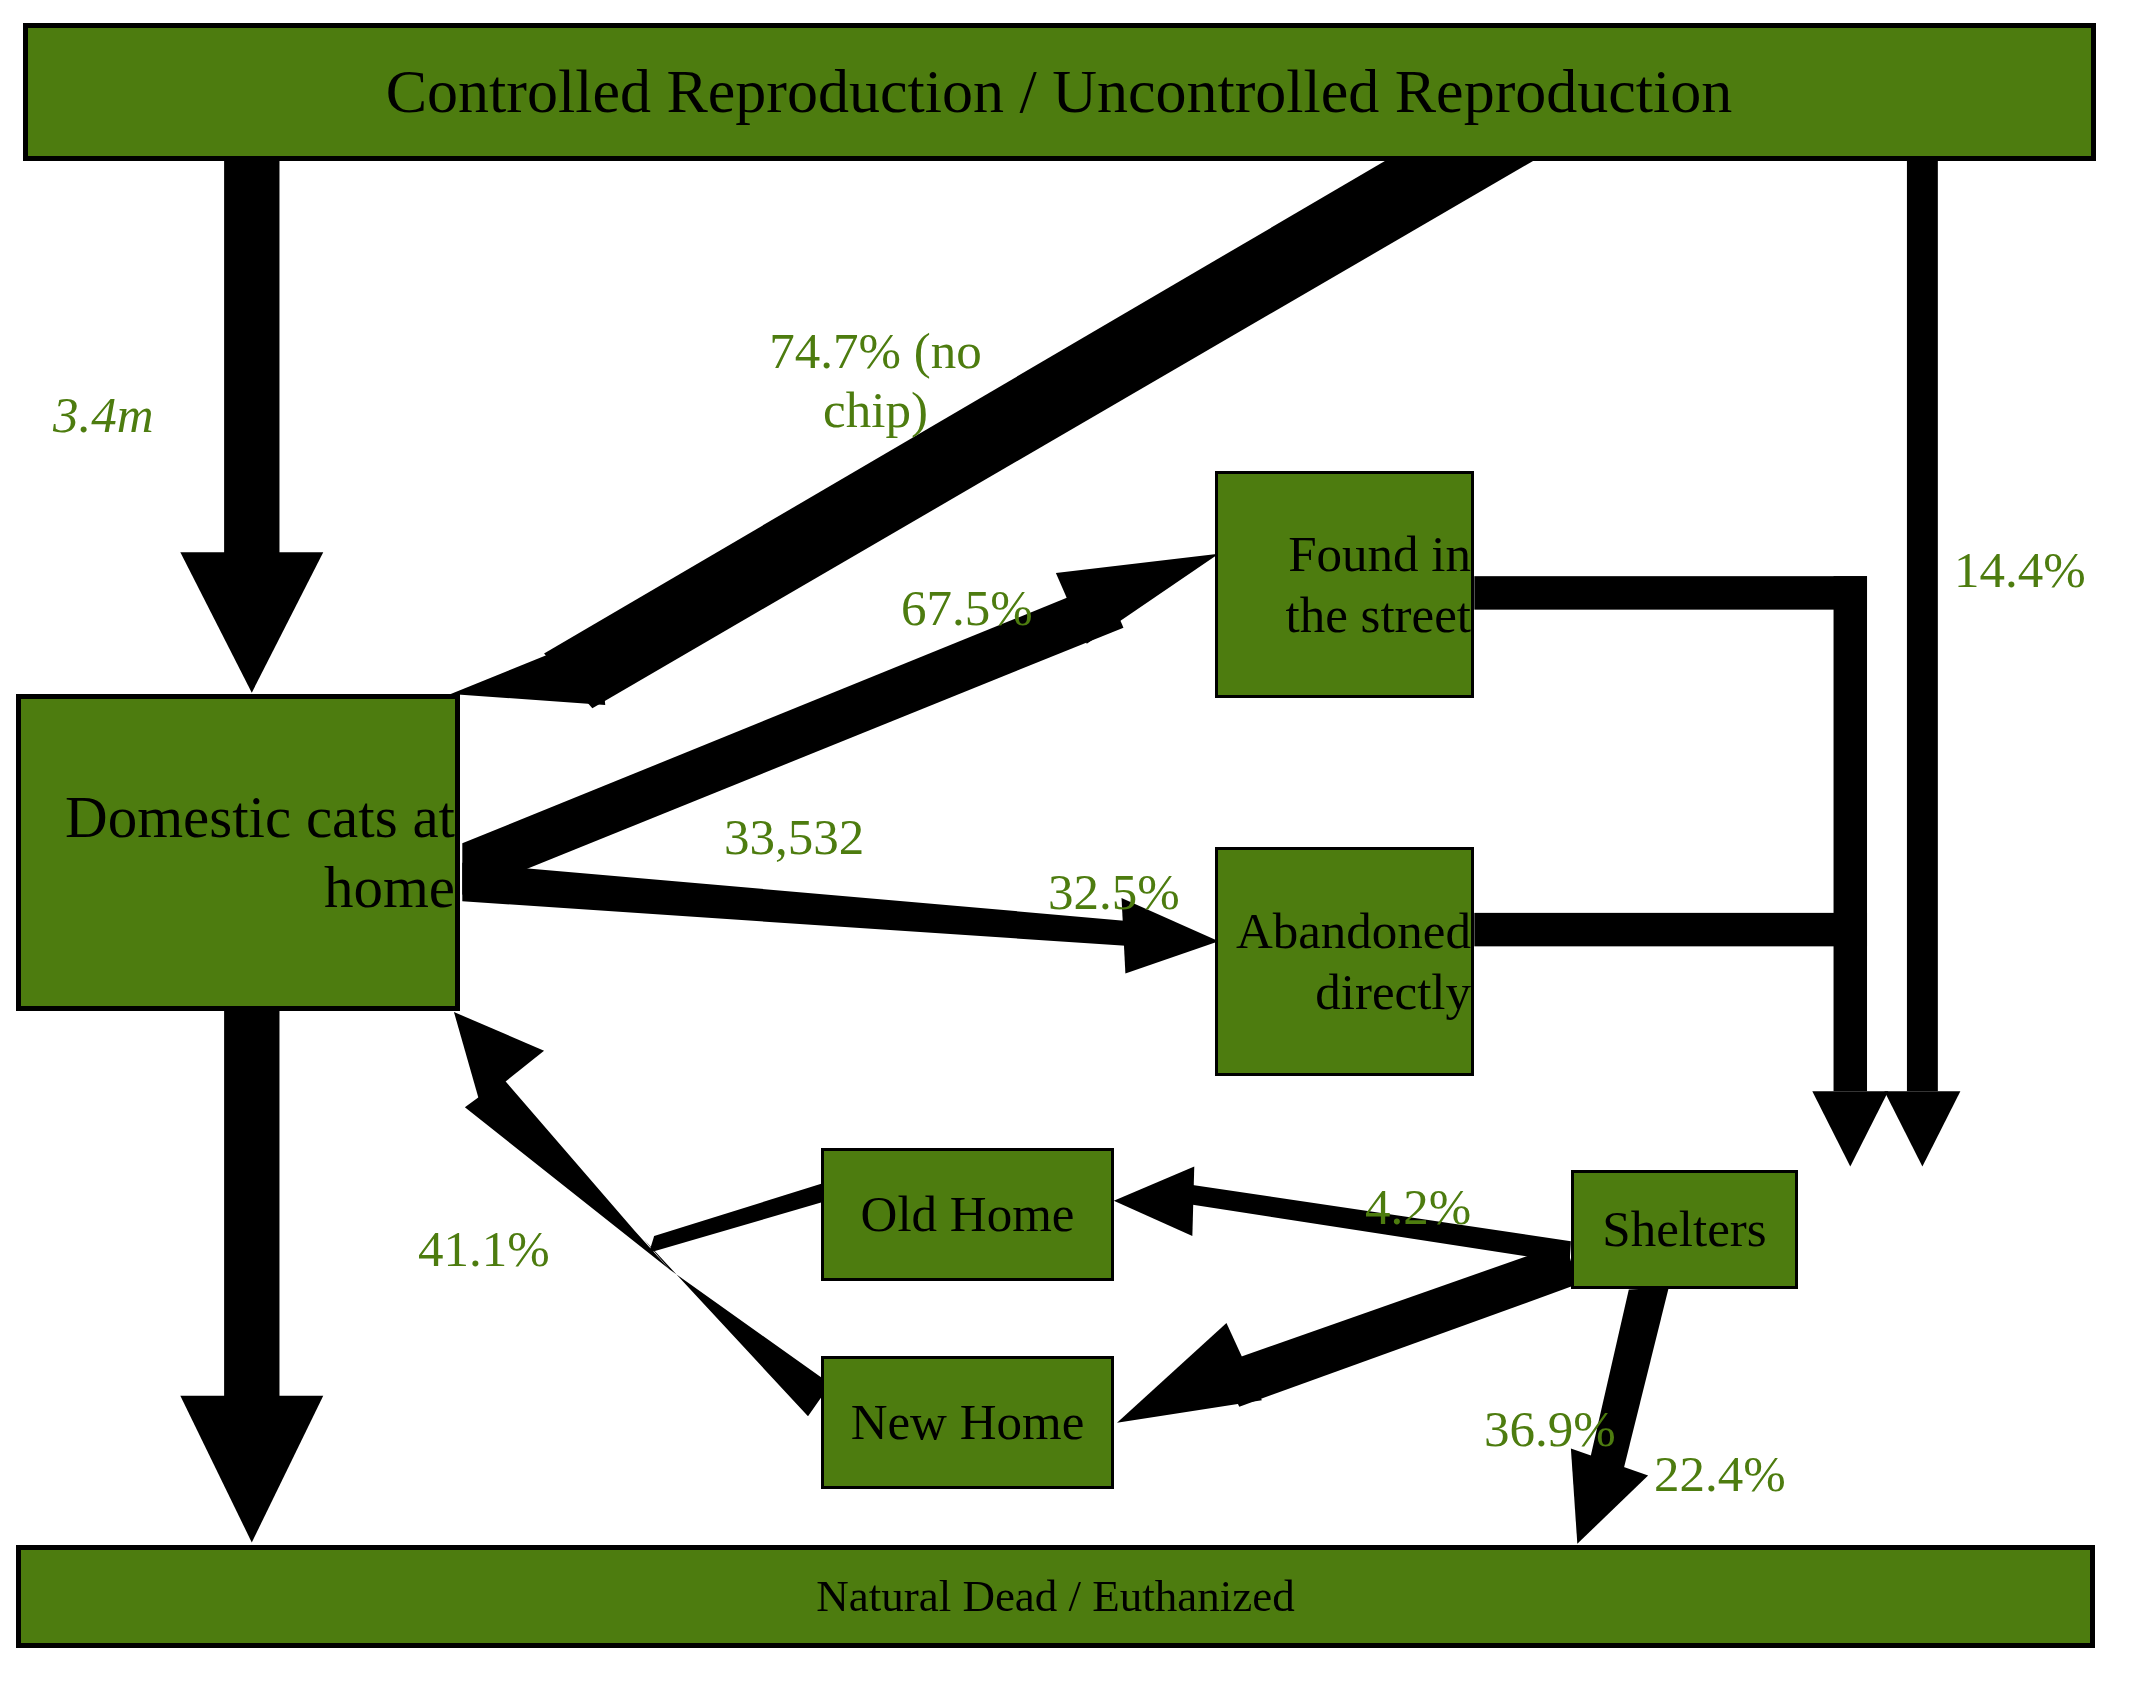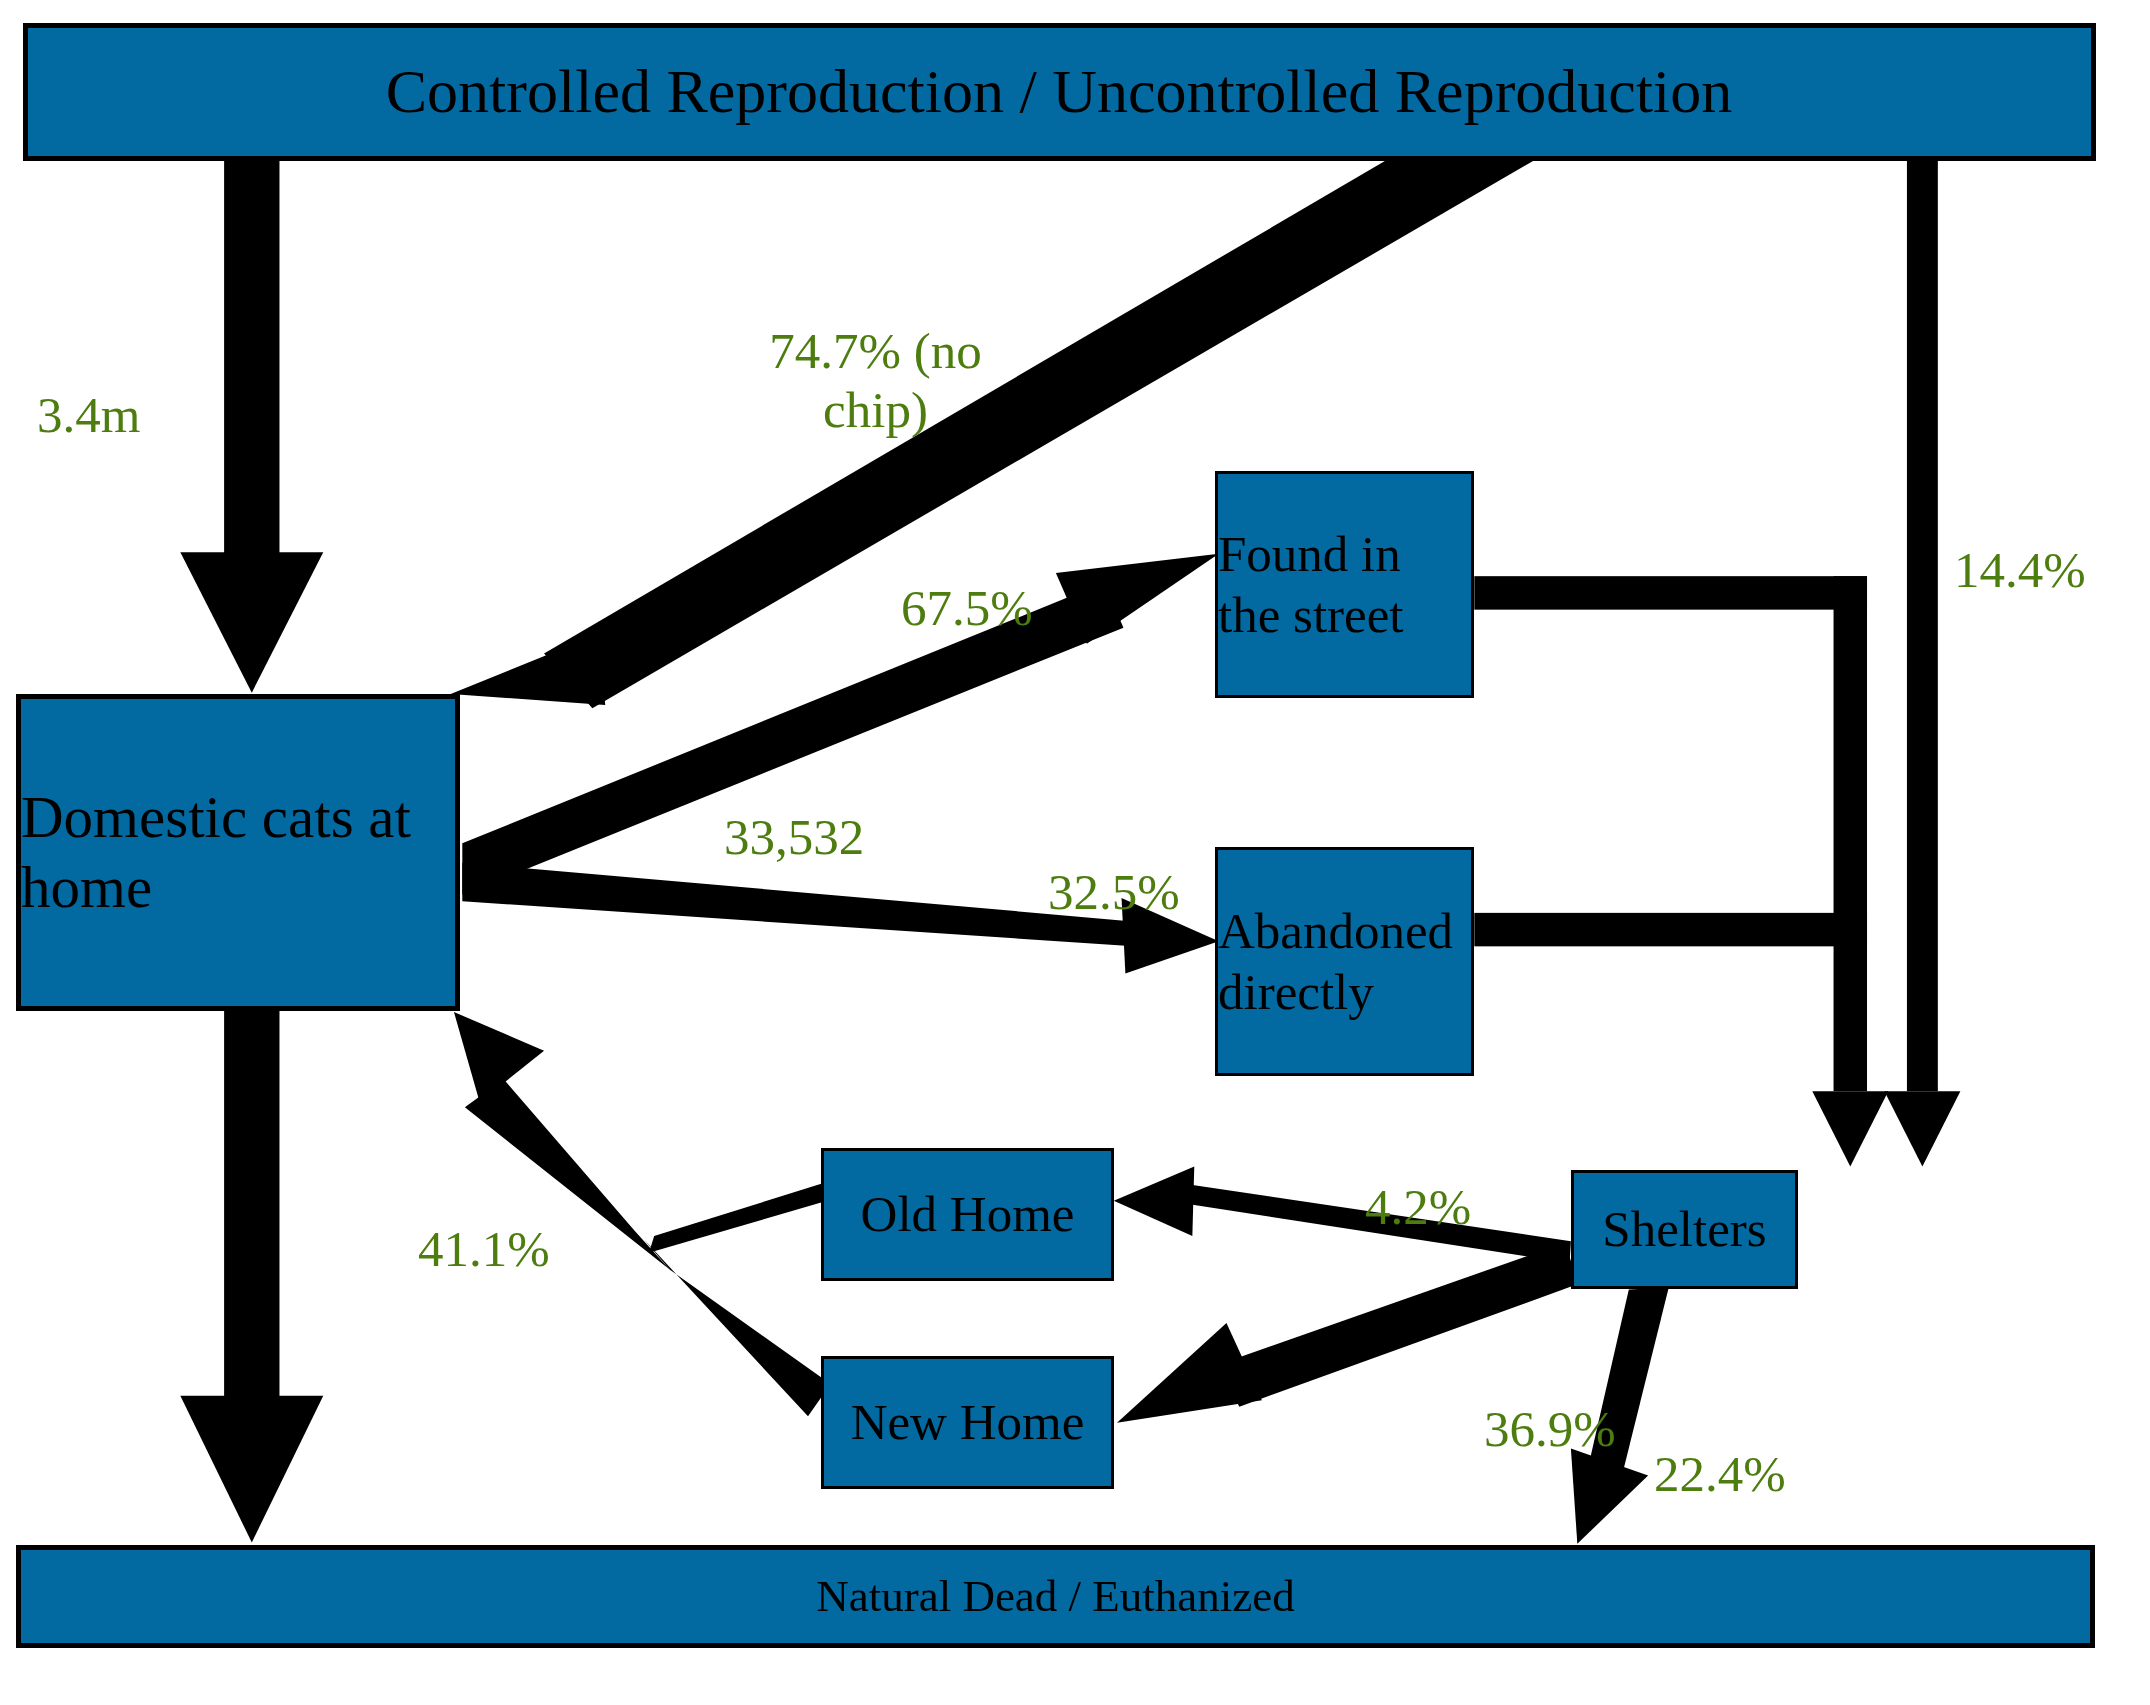--- a/index.html
+++ b/index.html
@@ -1,33 +1,33 @@
 <!DOCTYPE html>
 <html style="font-size:10.3px"><head>
 <meta charset="utf-8">
 <style>
   html,body{margin:0;padding:0;background:#ffffff;}
   body{font-family:"Liberation Serif","DejaVu Serif",serif;}
   #stage{position:relative;width:2151px;height:1706px;background:#ffffff;overflow:hidden;}
   svg#wires{position:absolute;left:0;top:0;width:2151px;height:1706px;}
-  .node{position:absolute;box-sizing:border-box;background:#0369a1;border:3.9px solid #000;
-        display:flex;align-items:center;justify-content:center;text-align:left;
+  .node{position:absolute;box-sizing:border-box;background:#4d7c0f;border:3.9px solid #000;
+        display:flex;align-items:center;justify-content:center;text-align:right;
         font-family:"Liberation Serif","DejaVu Serif",serif;color:#000;line-height:1.18;}
   .node.big{border-width:5.8px;}
   .label{position:absolute;font-family:"Liberation Serif","DejaVu Serif",serif;color:#4d7c0f;
          white-space:pre;line-height:1.15;text-align:left;}
   #n-top{left:22.5px;top:22.5px;width:2073px;height:138px;font-size:62px;}
   #n-home{left:16px;top:694px;width:444px;height:317px;font-size:59px;}
   #n-street{left:1215px;top:471px;width:259px;height:227px;font-size:51px;}
   #n-aband{left:1215px;top:827px;width:259px;height:229px;font-size:51px;margin-top:20px;}
   #n-old{left:821px;top:1148px;width:293px;height:133px;font-size:51px;}
   #n-new{left:821px;top:1324px;width:293px;height:133px;font-size:51px;margin-top:32px;}
   #n-shelt{left:1571px;top:1170px;width:227px;height:119px;font-size:51px;}
   #n-dead{left:16px;top:1545px;width:2079px;height:103px;font-size:45px;}
-  #l-34m{left:37px;top:386px;font-size:51px;}
+  #l-34m{left:53px;top:386px;font-size:51px;font-style:italic;}
   #l-747{left:737px;top:322px;font-size:51px;width:277px;text-align:center;}
   #l-675{left:901px;top:579px;font-size:51px;}
   #l-33532{left:724px;top:808px;font-size:51px;}
   #l-325{left:1048px;top:863px;font-size:51px;}
   #l-144{left:1954px;top:541px;font-size:51px;}
   #l-411{left:418px;top:1220px;font-size:51px;}
   #l-42{left:1365px;top:1178px;font-size:51px;}
   #l-369{left:1484px;top:1400px;font-size:51px;}
   #l-224{left:1654px;top:1445px;font-size:51px;}
 </style>

